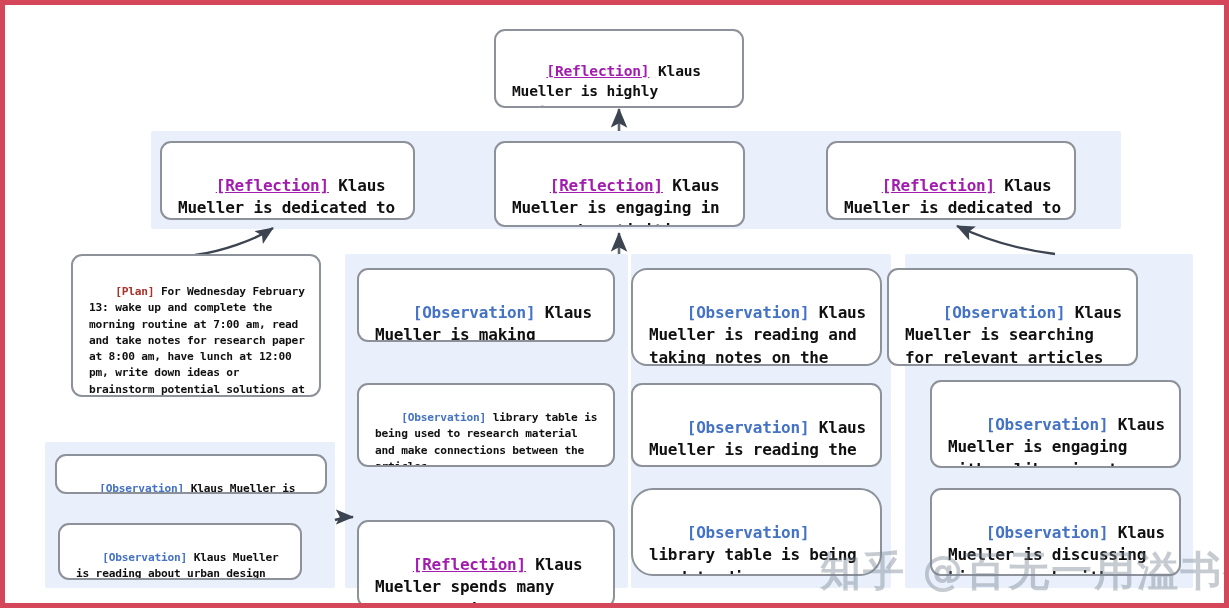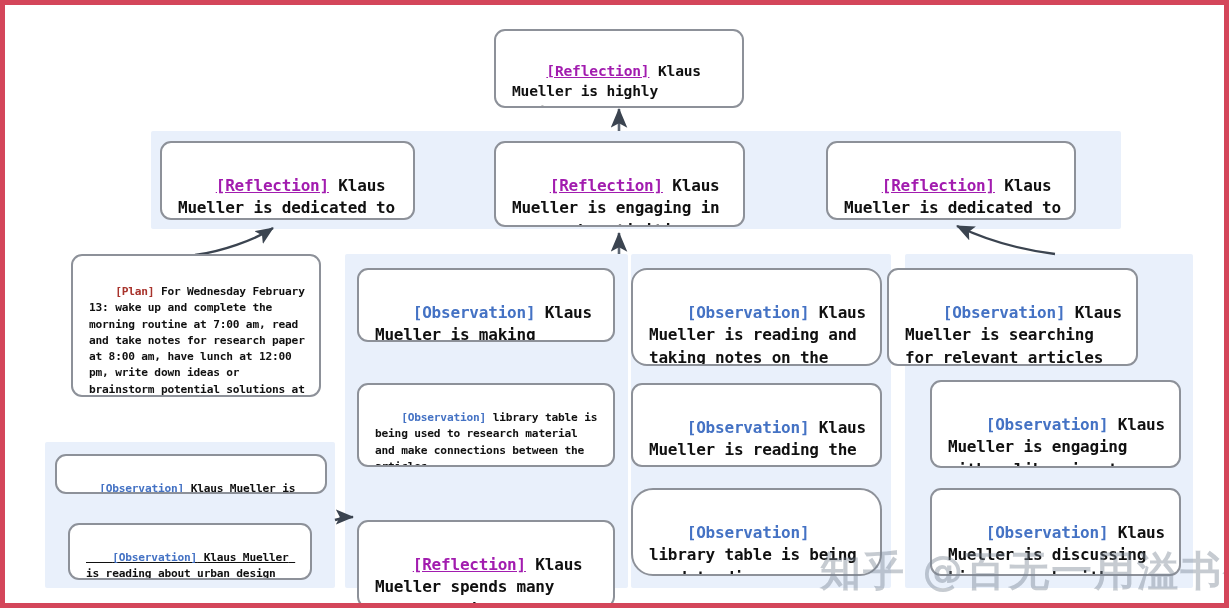--- a/index.html
+++ b/index.html
@@ -111,21 +111,21 @@
     <span class="tag tag-reflection">[Reflection]</span><span> Klaus Mueller is dedicated to research</span>
   </div>
 
   <div class="node fs11" style="left:66px; top:249px; width:250px; height:143px; padding:12px 12px 10px 16px;">
     <span class="tag tag-plan">[Plan]</span><span> For Wednesday February 13: wake up and complete the morning routine at 7:00 am, read and take notes for research paper at 8:00 am, have lunch at 12:00 pm, write down ideas or brainstorm potential solutions at 1:00 pm, [...]</span>
   </div>
 
   <div class="node fs11" style="left:50px; top:449px; width:272px; height:40px;">
     <span class="tag tag-observation">[Observation]</span><span> Klaus Mueller is reading about gentrification</span>
   </div>
-  <div class="node fs11" style="left:63px; top:518px; width:244px; height:57px;text-decoration:underline;">
+  <div class="node fs11" style="left:53px; top:518px; width:244px; height:57px;">
     <span class="tag tag-observation">[Observation]</span><span> Klaus Mueller is reading about urban design</span>
   </div>
 
   <div class="node fs13" style="left:352px; top:263px; width:258px; height:74px;">
     <span class="tag tag-observation">[Observation]</span><span> Klaus Mueller is making connections between the articles</span>
   </div>
   <div class="node fs11" style="left:352px; top:378px; width:258px; height:84px;">
     <span class="tag tag-observation">[Observation]</span><span> library table is being used to research material and make connections between the articles</span>
   </div>
   <div class="node fs13" style="left:352px; top:483px; width:258px; height:88px;margin-top:32px;">

